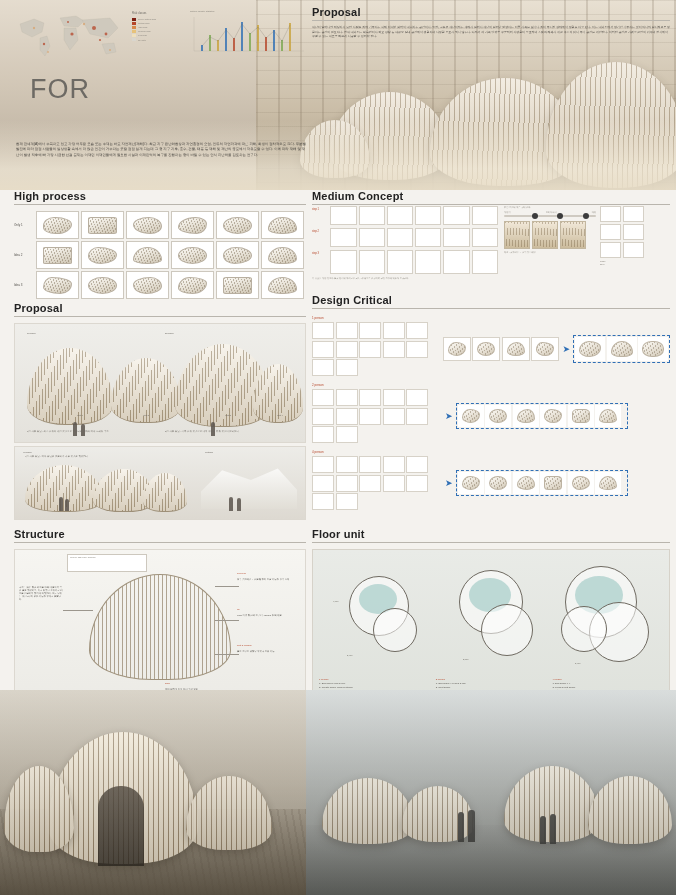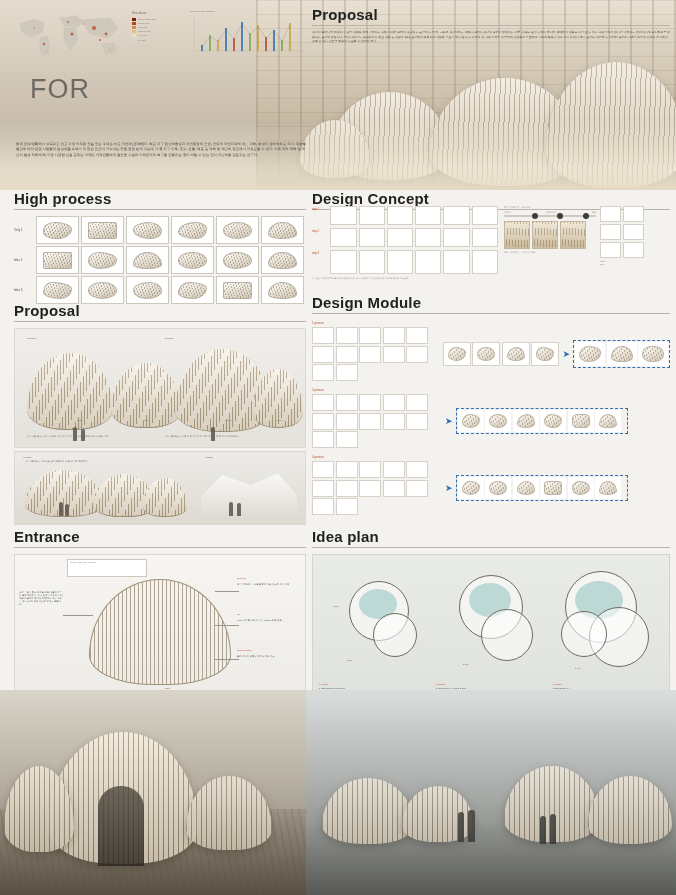--- a/index.html
+++ b/index.html
@@ -5,21 +5,21 @@
   html,body{margin:0;padding:0;background:#ffffff;}
   body{
     width:676px;height:895px;position:relative;overflow:hidden;
     font-family:"Liberation Sans", sans-serif;
     color:#2b2b2b;
   }
   .board{position:absolute;left:0;top:0;width:676px;height:895px;background:#f4f2ee;overflow:hidden;}
 
   
   .sec-title{
-    font-size:15px;font-weight:bold;color:#222;letter-spacing:.2px;
+    font-size:11px;font-weight:bold;color:#222;letter-spacing:.2px;
   }
   .rule{height:1px;background:#b9b5ad;margin-top:2px;}
   .tiny{font-size:2.6px;line-height:1.35;color:#6d6a64;}
   .micro{font-size:2.2px;line-height:1.3;color:#8b877f;}
   .fill{width:100%;height:100%;}
 
   
   .hero{
     position:absolute;left:0;top:0;width:676px;height:190px;
     background:
@@ -360,21 +360,21 @@
       <div class="tent"></div>
       <div class="person" style="left:44px;bottom:8px;"></div>
       <div class="person" style="left:50px;bottom:8px;height:12px;"></div>
       <div class="person" style="left:214px;bottom:8px;"></div>
       <div class="person" style="left:222px;bottom:8px;height:13px;"></div>
       <div class="tag" style="left:10px;top:8px;width:120px;color:#6a6660;">4인 거주 유닛 : 복수 유닛을 연결하여 거실 공간을 형성한다</div>
     </div>
   </div>
 
   <div class="structure">
-    <div class="sec-title">Entrance</div>
+    <div class="sec-title">Structure</div>
     <div class="rule"></div>
     <div class="st-box">
       <div style="position:absolute;left:52px;top:4px;width:78px;height:16px;border:.5px solid #cdc8be;background:#fff;">
         <div class="micro" style="padding:1px 2px;">Module assembly diagram</div>
       </div>
       <div class="st-dome"></div>
       <div class="notecol" style="left:4px;top:36px;width:44px;">구조는 얇은 합판 리브를 반복 배열하여 곡면 셸을 형성하고, 가로 방향 스트링거로 리브를 연결하여 횡력에 저항한다. 모든 부재는 성인 2인이 운반 가능한 무게로 분할된다.</div>
       <div class="notecol" style="left:222px;top:22px;width:62px;color:#b6462a;">covering</div>
       <div class="notecol" style="left:222px;top:28px;width:62px;">방수 멤브레인 + 단열층
 현지 조달 가능한 천막 소재</div>
@@ -388,21 +388,21 @@
       <div class="notecol" style="left:150px;top:138px;width:70px;">목재 받침대 기초
 지면 고정 앵커</div>
       <div class="leader" style="left:48px;top:60px;width:30px;"></div>
       <div class="leader" style="left:200px;top:36px;width:24px;"></div>
       <div class="leader" style="left:200px;top:70px;width:24px;"></div>
       <div class="leader" style="left:200px;top:104px;width:24px;"></div>
     </div>
   </div>
 
   <div class="design-concept">
-    <div class="sec-title">Design Concept</div>
+    <div class="sec-title">Medium Concept</div>
     <div class="rule"></div>
 
     <div class="dc-left">
       <div class="dc-row">
         <span class="dc-lbl">step 1</span>
         <div class="dc-cell"></div>
         <div class="dc-cell"></div>
         <div class="dc-cell"></div>
         <div class="dc-cell"></div>
         <div class="dc-cell"></div>
@@ -460,21 +460,21 @@
             <div class="dc-cell" style="width:19px;height:14px;"></div>
           </div>
           <div class="micro" style="margin-top:2px;">mass</div>
           <div class="micro">shell</div>
         </div>
       </div>
     </div>
   </div>
 
   <div class="design-process">
-    <div class="sec-title">Design Module</div>
+    <div class="sec-title">Design Critical</div>
     <div class="rule"></div>
 
     <div class="dp-block">
       <div class="dp-head">1 person</div>
       <div style="display:flex;align-items:center;gap:3px;">
         <div style="width:130px;display:flex;flex-wrap:wrap;gap:1.5px;">
           <div class="dp-cell" style="width:20px;height:15px;"></div>
           <div class="dp-cell" style="width:20px;height:15px;"></div>
           <div class="dp-cell" style="width:20px;height:15px;"></div>
           <div class="dp-cell" style="width:20px;height:15px;"></div>
@@ -593,21 +593,21 @@
             </div>
           <div class="dp-cell" style="width:26px;height:22px;border:none;">
               <div class="sh" style="border-radius:50% 50% 44% 44%/72% 72% 28% 28%;"></div>
             </div>
         </div>
       </div>
     </div>
   </div>
 
   <div class="floorplan">
-    <div class="sec-title">Idea plan</div>
+    <div class="sec-title">Floor unit</div>
     <div class="rule"></div>
 
     <div class="fp-box">
 
       <div class="plan" style="left:36px;top:26px;width:58px;height:58px;"></div>
       <div class="planteal" style="left:46px;top:34px;width:38px;height:30px;"></div>
       <div class="plan" style="left:60px;top:58px;width:42px;height:42px;"></div>
       <div class="dim" style="left:34px;top:104px;">2,400</div>
       <div class="dim" style="left:20px;top:50px;">4,000</div>
 

